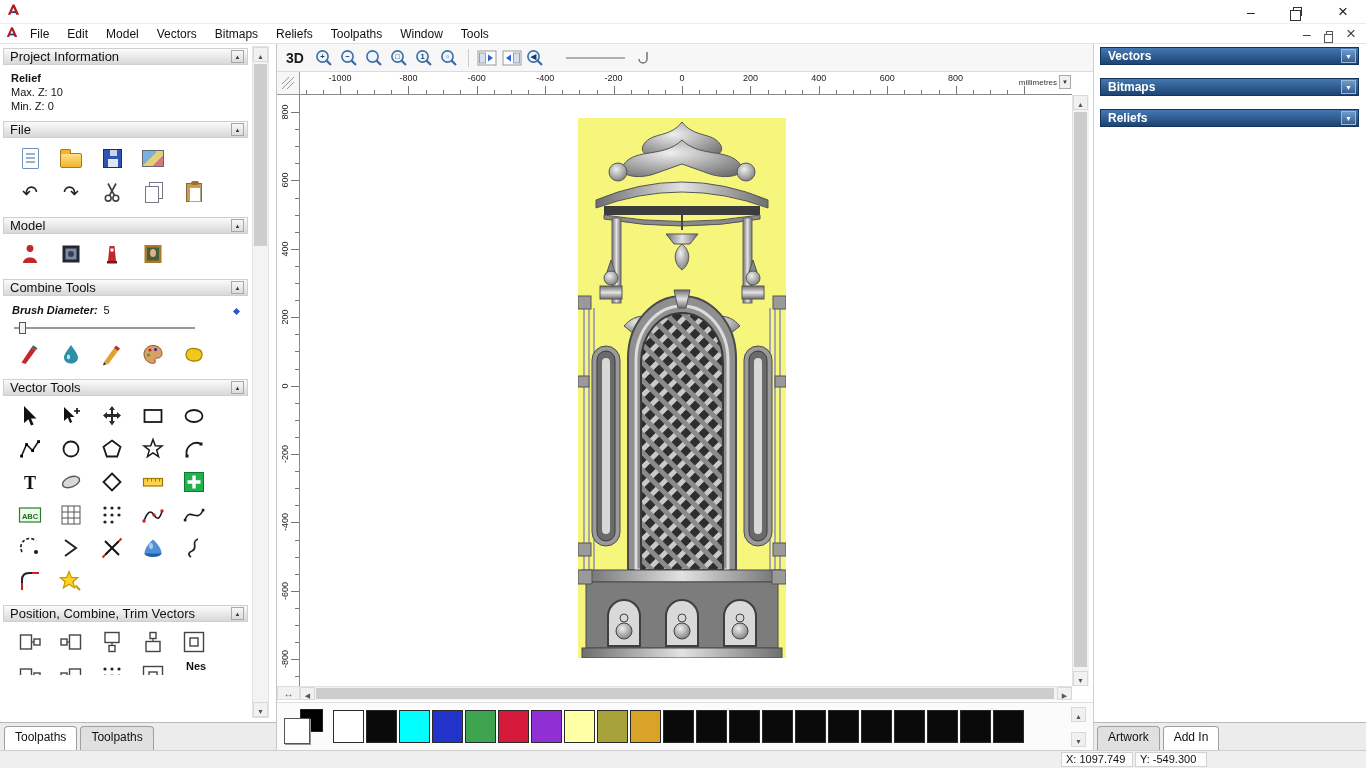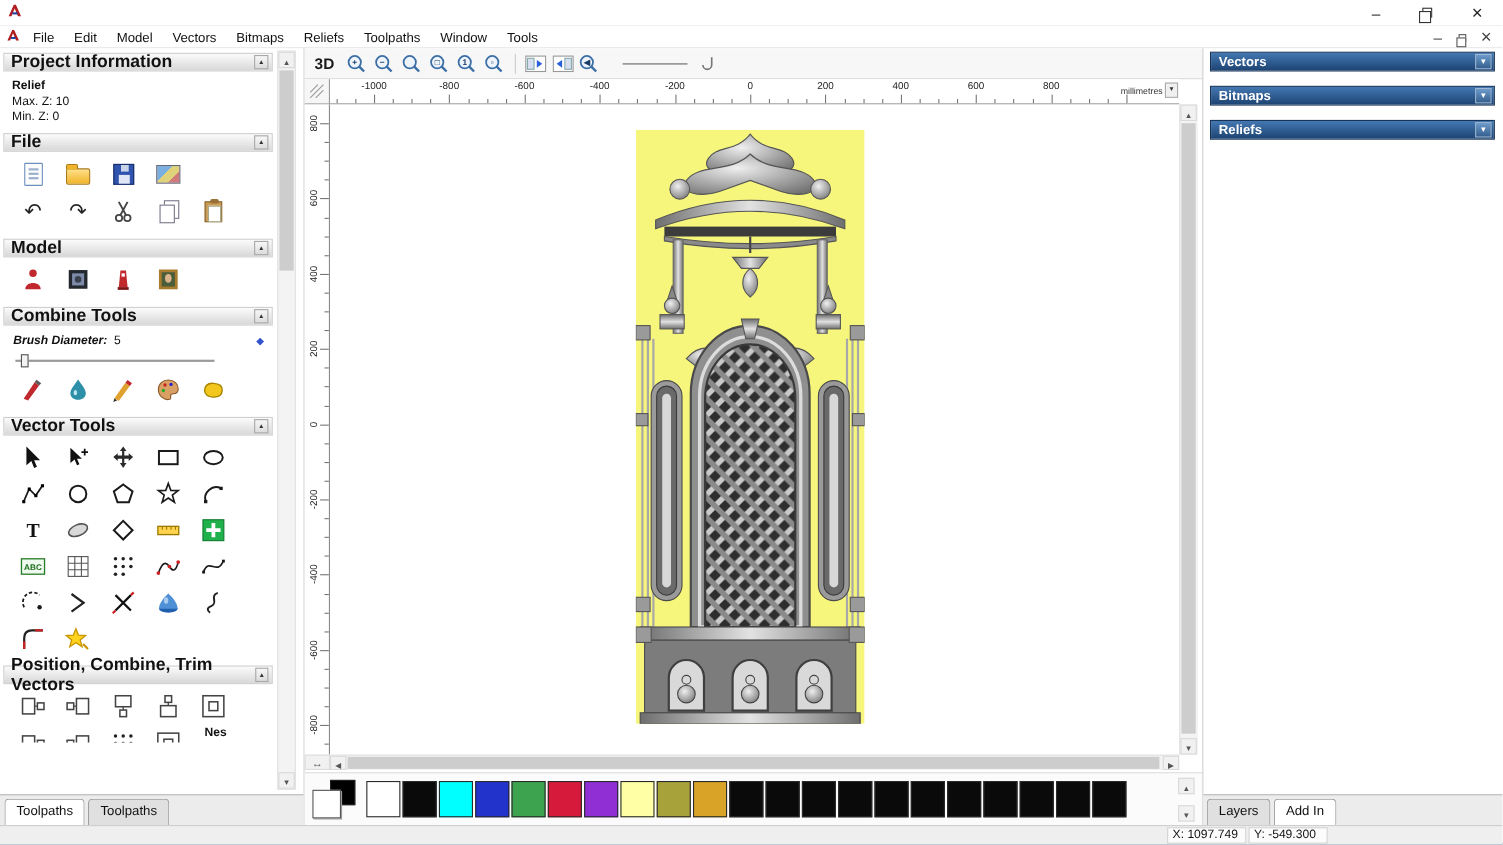--- a/index.html
+++ b/index.html
@@ -24,21 +24,21 @@
   .mdi-controls{position:absolute;right:8px;top:2px;height:16px;display:flex;align-items:center;gap:8px;color:#444}
   .mdi-btn{width:14px;height:14px;display:flex;align-items:center;justify-content:center;font-size:11px}
   .ico-restore-sm{position:relative;width:7px;height:7px;border:1px solid #555}
   .ico-restore-sm::after{content:"";position:absolute;left:-3px;top:2px;width:7px;height:7px;border:1px solid #555;background:#fff}
 
   
   #left-panel{position:absolute;left:0;top:44px;width:277px;height:706px;background:#fff;border-right:1px solid #c6c6c6}
   #assistant-content{position:absolute;left:0;top:0;width:251px;height:678px;overflow:hidden}
   .section-header{display:flex;align-items:center;justify-content:space-between;height:17px;margin:8px 3px 3px 3px;padding:0 3px 0 6px;background:linear-gradient(#fbfbfb,#d8d8d8);border:1px solid #cfcfcf}
   .section-header.first{margin-top:4px}
-  .section-title{font-weight:bold;font-size:16px}
+  .section-title{font-weight:normal;font-size:13px}
   .collapse-btn{width:13px;height:13px;background:linear-gradient(#f7f7f7,#dcdcdc);border:1px solid #a8a8a8;display:flex;align-items:center;justify-content:center}
   .collapse-btn::before{content:"▲";font-size:6px;color:#333}
   .proj-info{display:flex;padding:3px 8px 0 11px;font-size:11px;line-height:14px}
   .pi-col{min-width:106px}
   .pi-h{font-weight:bold}
   .tool-row{display:flex;align-items:center;gap:13px;padding:3px 0 3px 16px;height:34px}
   .tool{width:28px;height:28px;display:flex;align-items:center;justify-content:center;flex:0 0 auto}
   .brush-row{display:flex;align-items:baseline;padding:5px 12px 0 12px;height:18px}
   .brush-label{font-weight:bold;font-style:italic;font-size:11px}
   .brush-value{margin-left:6px;font-size:11px}
@@ -965,21 +965,21 @@
     </div>
     <div class="rp-header">
       <span class="rp-title">Bitmaps</span>
       <span class="rp-drop"></span>
     </div>
     <div class="rp-header">
       <span class="rp-title">Reliefs</span>
       <span class="rp-drop"></span>
     </div>
     <div class="tab-strip" id="right-tabs">
-      <div class="tab">Layers</div>
+      <div class="tab">Artwork</div>
       <div class="tab active">Add In</div>
     </div>
   </div>
 
   <div id="statusbar">
     <div class="status-box" id="status-x">X: 1097.749</div>
     <div class="status-box" id="status-y">Y: -549.300</div>
   </div>
 
 </div>

